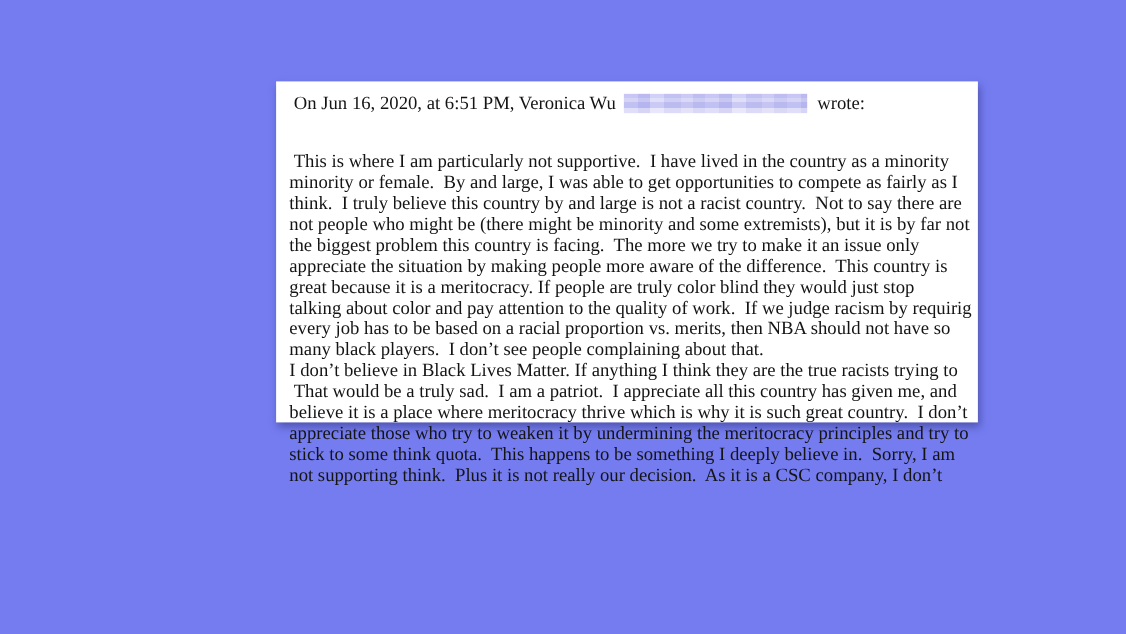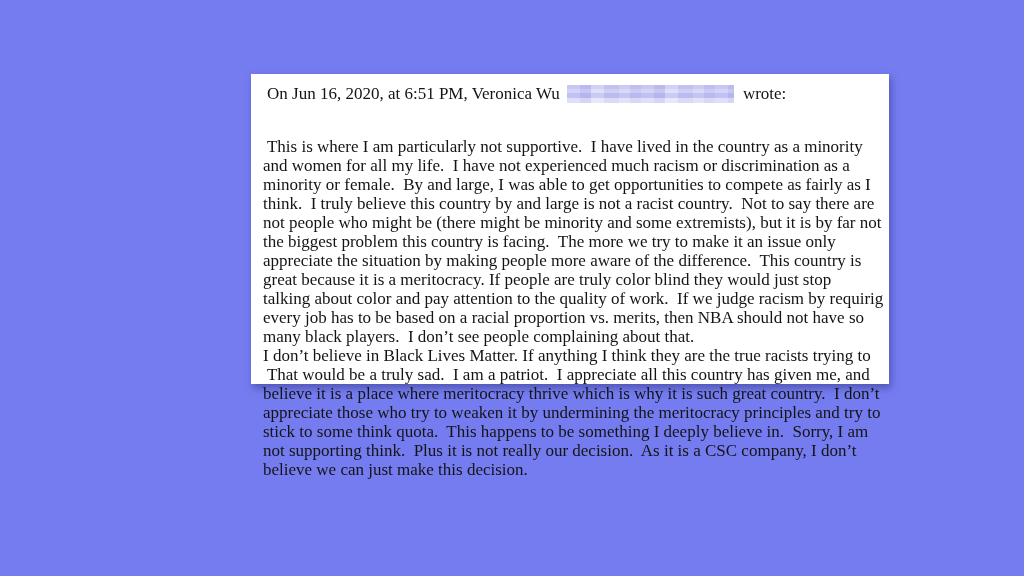--- a/index.html
+++ b/index.html
@@ -64,32 +64,30 @@
   }
 </style>
 </head>
 <body>
 
 <div class="stage">
   <div class="card">
     <div class="email-header"><span>On Jun 16, 2020, at 6:51 PM, Veronica Wu</span><span class="redaction"></span><span>wrote:</span></div>
     <div class="email-body">
         <div class="line"> This is where I am particularly not supportive.  I have lived in the country as a minority</div>
-        <div class="line">and women for all my life.  I have not experienced much racism or discrimination as a</div>
         <div class="line">minority or female.  By and large, I was able to get opportunities to compete as fairly as I</div>
         <div class="line">think.  I truly believe this country by and large is not a racist country.  Not to say there are</div>
         <div class="line">not people who might be (there might be minority and some extremists), but it is by far not</div>
         <div class="line">the biggest problem this country is facing.  The more we try to make it an issue only</div>
         <div class="line">appreciate the situation by making people more aware of the difference.  This country is</div>
         <div class="line">great because it is a meritocracy. If people are truly color blind they would just stop</div>
         <div class="line">talking about color and pay attention to the quality of work.  If we judge racism by requirig</div>
         <div class="line">every job has to be based on a racial proportion vs. merits, then NBA should not have so</div>
         <div class="line">many black players.  I don’t see people complaining about that.</div>
         <div class="line">I don’t believe in Black Lives Matter. If anything I think they are the true racists trying to</div>
         <div class="line"> That would be a truly sad.  I am a patriot.  I appreciate all this country has given me, and</div>
         <div class="line">believe it is a place where meritocracy thrive which is why it is such great country.  I don’t</div>
         <div class="line">appreciate those who try to weaken it by undermining the meritocracy principles and try to</div>
         <div class="line">stick to some think quota.  This happens to be something I deeply believe in.  Sorry, I am</div>
         <div class="line">not supporting think.  Plus it is not really our decision.  As it is a CSC company, I don’t</div>
-        <div class="line">believe we can just make this decision.</div>
       </div>
   </div>
 </div>
 
 </body></html>

